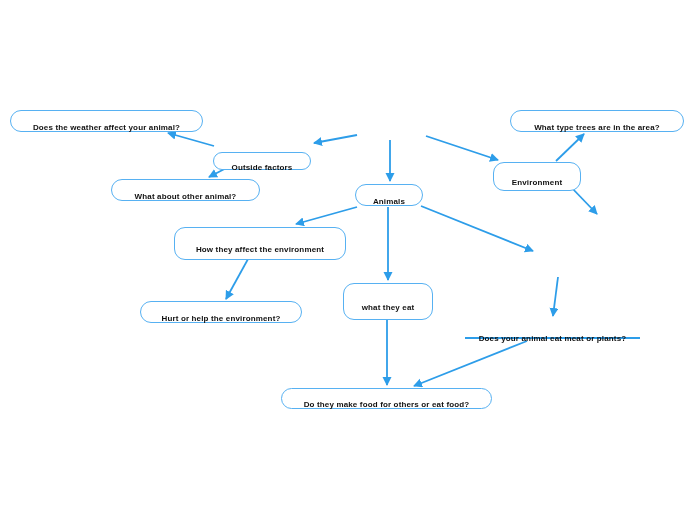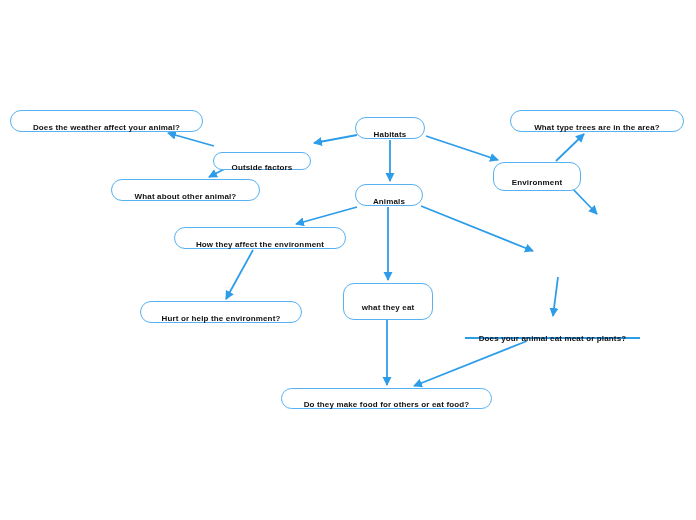--- a/index.html
+++ b/index.html
@@ -71,38 +71,35 @@
   </div>
 
   <div class="node" style="left:213px;top:152px;width:98px;height:18px">
     <span class="node-label">Outside factors</span>
   </div>
 
   <div class="node" style="left:111px;top:179px;width:149px;height:22px">
     <span class="node-label">What about other animal?</span>
   </div>
 
-  <div class="node" style="left:355px;top:117px;width:70px;height:22px">
-    <span class="node-label">Habitats</span>
-  </div>
 
   <div class="node" style="left:510px;top:110px;width:174px;height:22px">
     <span class="node-label">What type trees are in the area?</span>
   </div>
 
   <div class="node" style="left:493px;top:162px;width:88px;height:29px">
     <span class="node-label">Environment</span>
   </div>
 
   <div class="node" style="left:355px;top:184px;width:68px;height:22px">
     <span class="node-label">Animals</span>
   </div>
 
 
-  <div class="node" style="left:174px;top:227px;width:172px;height:22px">
+  <div class="node" style="left:174px;top:227px;width:172px;height:33px">
     <span class="node-label">How they affect the environment</span>
   </div>
 
 
   <div class="node" style="left:343px;top:283px;width:90px;height:37px">
     <span class="node-label">what they eat</span>
   </div>
 
   <div class="node" style="left:140px;top:301px;width:162px;height:22px">
     <span class="node-label">Hurt or help the environment?</span>

